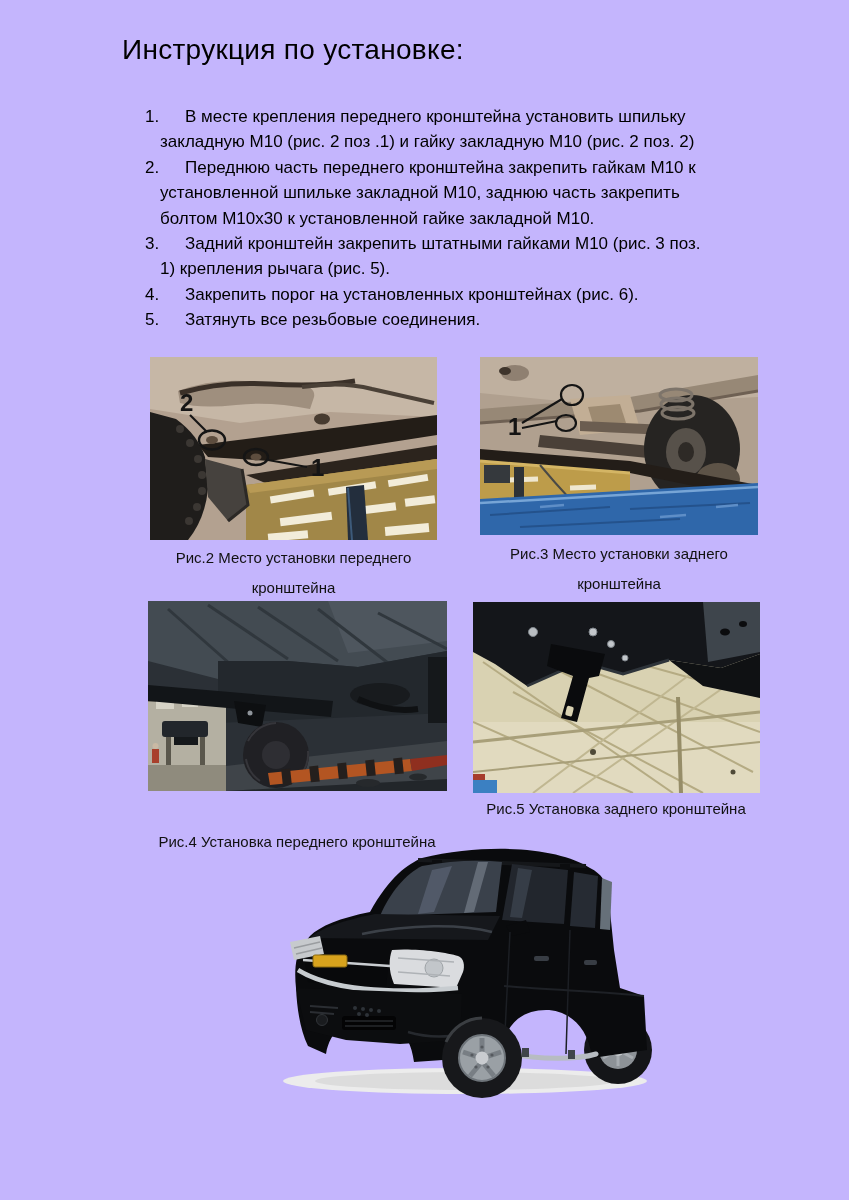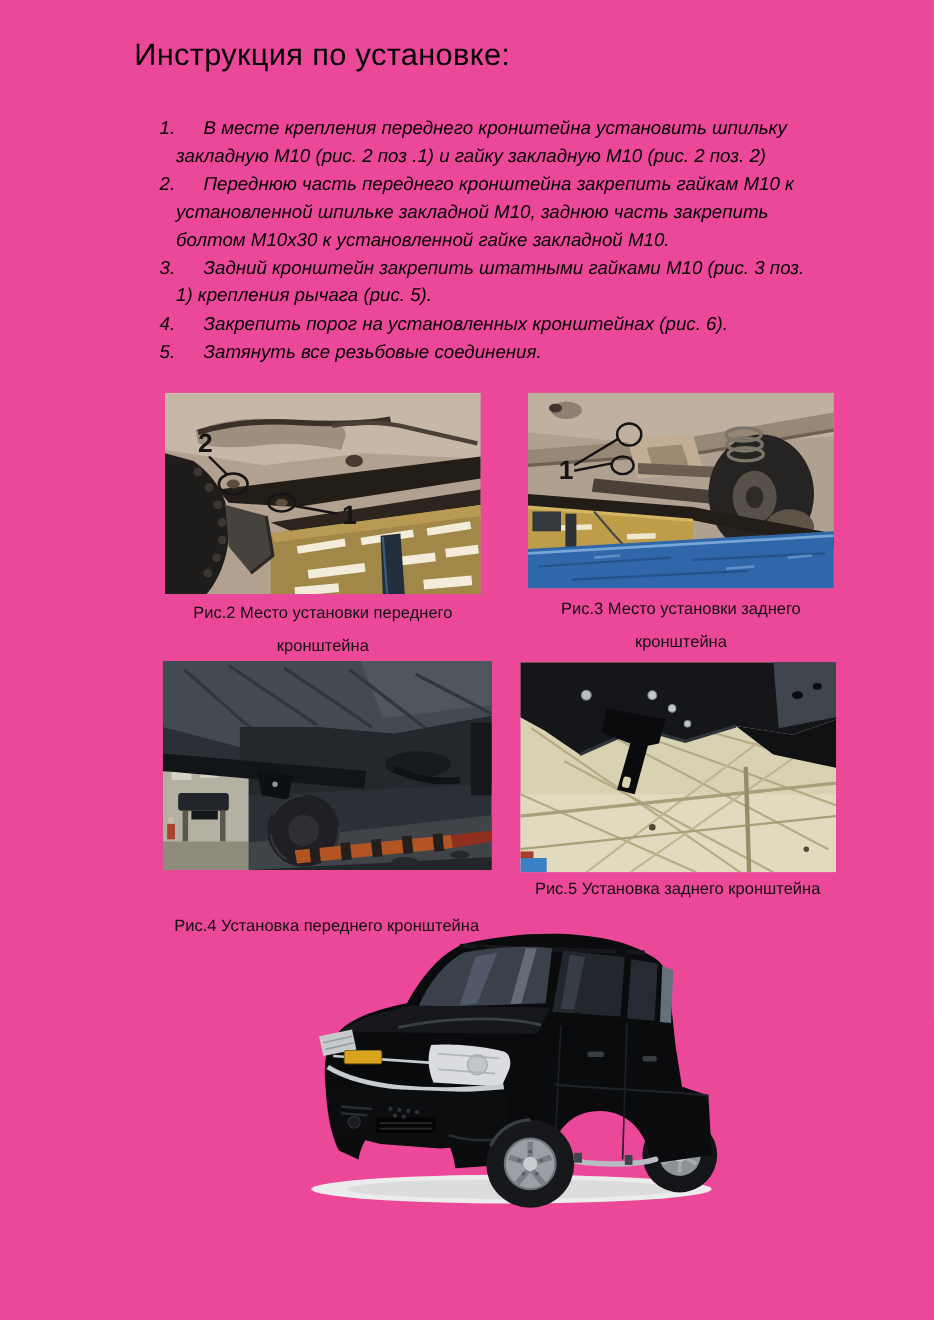--- a/index.html
+++ b/index.html
@@ -1,28 +1,28 @@
 <!DOCTYPE html>
 <html><head>
 <meta charset="utf-8">
 <style>
   html,body { margin:0; padding:0; background:#ffffff; }
   .page {
-    position:relative; width:849px; height:1200px; background:#ec4899;
+    position:relative; width:849px; height:1200px; background:#c4b5fd;
     font-family:"Liberation Sans", sans-serif; color:#000; overflow:hidden;
   }
   .title {
     position:absolute; left:122px; top:34px; margin:0;
     font-size:28px; font-weight:400; letter-spacing:0.3px; color:#000;
   }
   .steps {
     position:absolute; left:145px; top:104px; width:690px;
     font-size:17px; line-height:25.4px; color:#000;
   }
-  .step { padding-left:15px; text-indent:-15px; white-space:pre-wrap;font-style:italic; }
+  .step { padding-left:15px; text-indent:-15px; white-space:pre-wrap; }
   .step .num { display:inline-block; width:40px; text-indent:0; }
   .fig { position:absolute; }
   .fig svg { display:block; }
   .cap {
     position:absolute; text-align:center; font-size:15px; color:#111;
     line-height:20px;
   }
   .cap.two { line-height:30px; }
 </style>
 </head>

